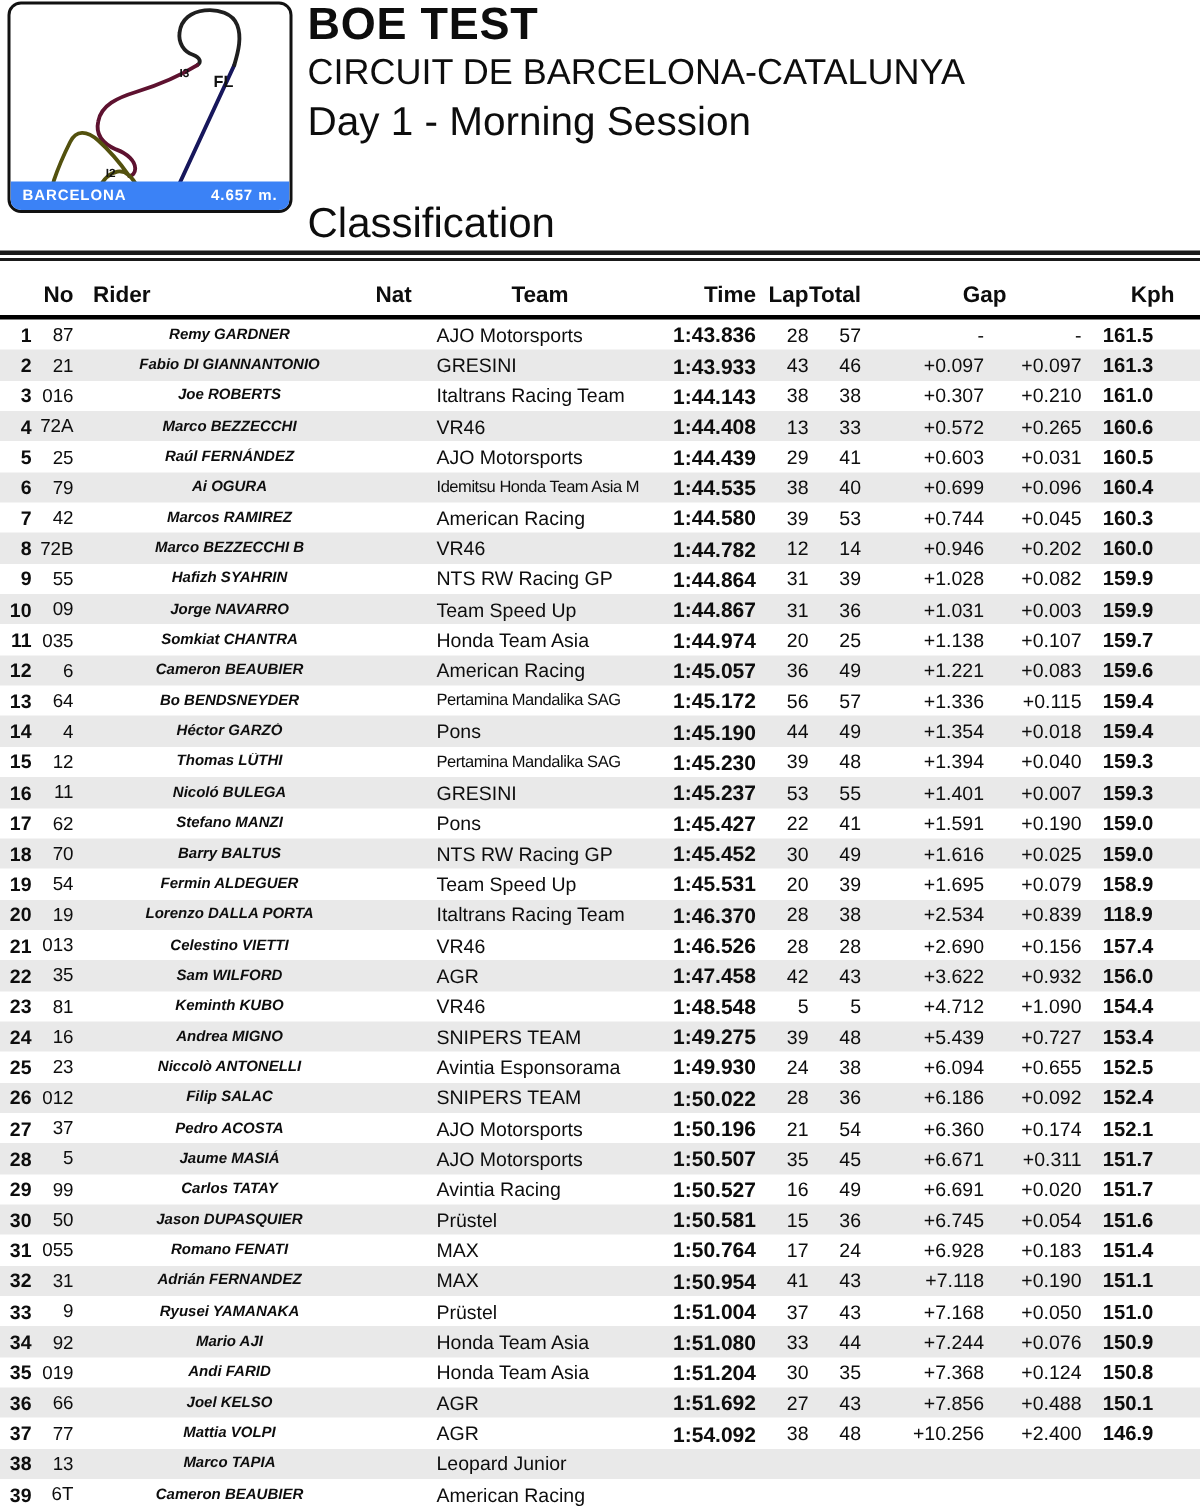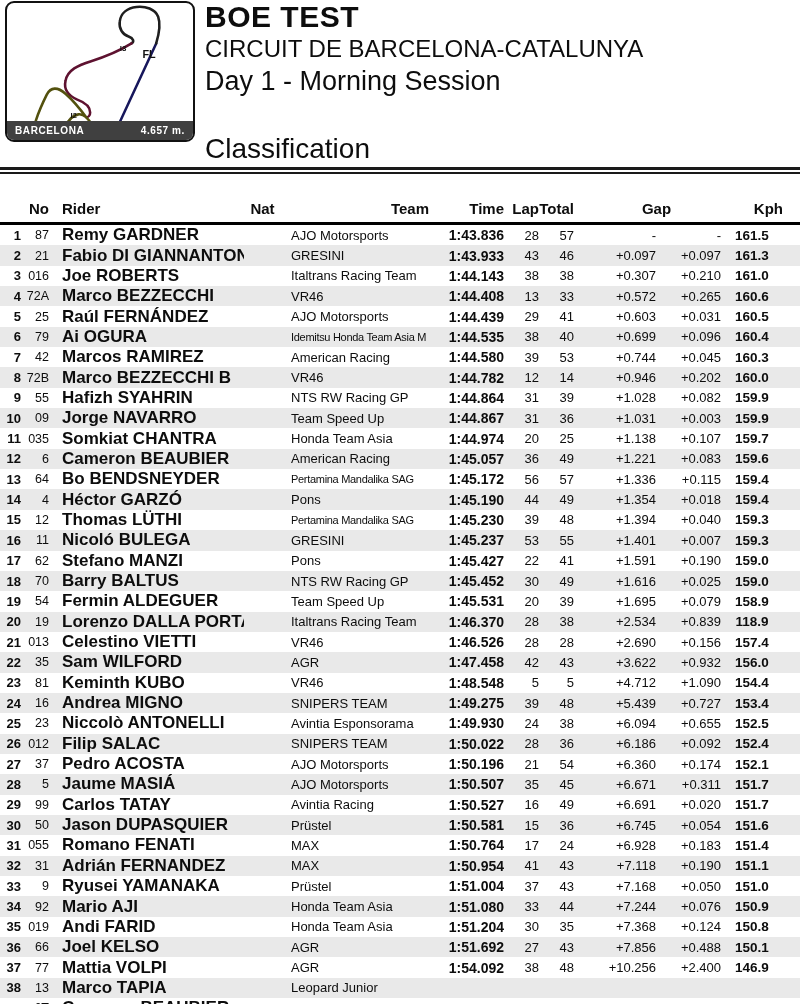--- a/index.html
+++ b/index.html
@@ -9,52 +9,52 @@
   }
   
   .top{display:flex;align-items:flex-start;height:167px;}
   .map-box{
     position:relative;width:190px;height:141px;margin:1px 0 0 5px;
     border:2px solid #111;border-radius:9px;box-sizing:border-box;
     background:#fff;overflow:hidden;flex:0 0 auto;text-align:right;
   }
   .map-svg{display:block;width:186px;height:138px;}
   .map-bar{
-    position:absolute;left:0;right:0;bottom:0;height:19px;background:#404040;
+    position:absolute;left:0;right:0;bottom:0;height:19px;background:#3b82f6;
     display:flex;align-items:center;justify-content:space-between;padding:0 8px;
     color:#fff;font-size:10px;font-weight:bold;letter-spacing:.6px;
   }
   .title-block{margin-left:10px;padding-top:1px;}
   .event-title{font-size:30px;font-weight:bold;line-height:32px;letter-spacing:.5px;}
   .circuit-title{font-size:24px;font-weight:normal;line-height:32px;}
   .session-title{font-size:27px;font-weight:normal;line-height:32px;}
   .section-title{font-size:28px;font-weight:normal;line-height:30px;margin-top:37px;}
   .rule-double{height:2px;border-top:3px solid #1a1a1a;border-bottom:2px solid #1a1a1a;}
   
   .grid{
     display:grid;box-sizing:border-box;
     grid-template-columns:21px 28px 195px 37px 148px 75px 35px 35px 82px 65px 62px;
     align-items:center;padding-left:0;
   }
-  .thead{height:30px;margin-top:21px;border-bottom:3px solid #000;font-size:15px;font-weight:bold;}
+  .thead{height:30px;margin-top:9px;border-bottom:3px solid #000;font-size:15px;font-weight:bold;}
   .h-no{grid-column:1/3;text-align:right;}
   .h-rider{grid-column:3;text-align:left;padding-left:13px;}
   .h-nat{grid-column:4;text-align:center;}
-  .h-team{grid-column:5;text-align:right;padding-left:10px;}
+  .h-team{grid-column:5;text-align:center;padding-left:10px;}
   .h-time{grid-column:6;text-align:right;}
   .h-lap{grid-column:7;text-align:right;}
   .h-total{grid-column:8;text-align:right;}
   .h-gap{grid-column:9/11;text-align:center;padding-left:18px;}
   .h-kph{grid-column:11;text-align:right;}
   .row{height:20.35px;}
   .row.alt{background:#e9e9e9;}
   .cell{white-space:nowrap;overflow:visible;}
   .pos{text-align:right;font-weight:bold;font-size:13px;}
   .no{text-align:right;font-size:12.5px;}
-  .rider{text-align:left;padding-left:13px;font-weight:bold;font-size:17px;overflow:hidden;}
+  .rider{text-align:center;padding-left:13px;font-weight:bold;font-size:10px;overflow:hidden;font-style:italic;}
   .nat{text-align:center;font-size:12.5px;}
   .team{text-align:left;padding-left:10px;font-size:13px;overflow:hidden;}
   .team.condensed{font-size:11px;letter-spacing:-0.3px;}
   .time{text-align:right;font-weight:bold;font-size:14px;}
   .lap,.total{text-align:right;font-size:13px;}
   .gap1,.gap2{text-align:right;font-size:13px;}
   .kph{text-align:center;font-weight:bold;font-size:13.5px;}
 </style>
 </head>
 <body>

